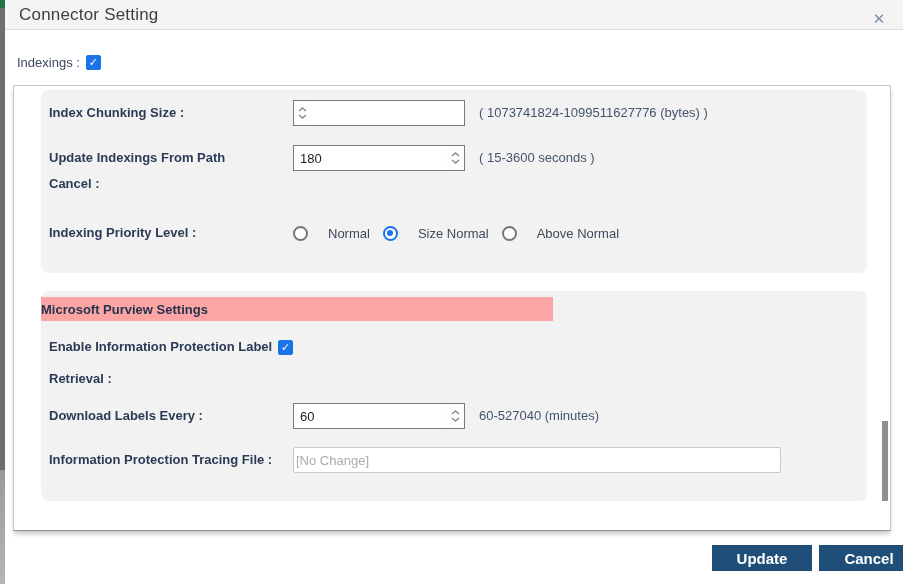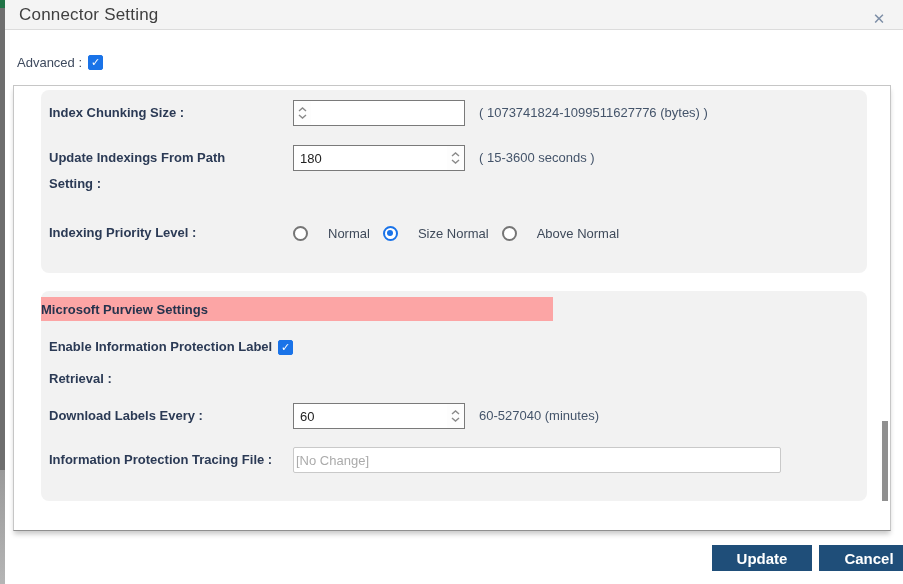--- a/index.html
+++ b/index.html
@@ -130,21 +130,21 @@
 
 <div class="dialog">
   <div class="page-edge"></div>
 
   <div class="hdr">
     <span class="hdr-title">Connector Setting</span>
     <span class="close-x">✕</span>
   </div>
 
   <div class="adv-row">
-    <span>Advanced :</span>
+    <span>Indexings :</span>
     <span class="cbx on"></span>
   </div>
 
   <div class="scrollbox">
 
     <div class="panel panel1">
 
       <div class="row" style="margin-bottom:19px;">
         <span class="lbl">Index Chunking Size :</span>
         <span class="numwrap">
@@ -154,21 +154,21 @@
               </svg>
             <svg width="9" height="5" viewBox="0 0 9 5">
                 <polyline points="1,1 4.5,4 8,1" fill="none" stroke="#8a8a8a" stroke-width="1.4"></polyline>
               </svg>
           </span>
         </span>
         <span class="hint">( 1073741824-1099511627776 (bytes) )</span>
       </div>
 
       <div class="row" style="margin-bottom:23px; min-height:52px;">
-        <span class="lbl"><span>Update Indexings From Path</span><br><span>Setting :</span></span>
+        <span class="lbl"><span>Update Indexings From Path</span><br><span>Cancel :</span></span>
         <span class="numwrap">
           <input type="text" value="180" style="">
           <span class="spin">
             <svg width="9" height="5" viewBox="0 0 9 5">
                 <polyline points="1,4 4.5,1 8,4" fill="none" stroke="#8a8a8a" stroke-width="1.4"></polyline>
               </svg>
             <svg width="9" height="5" viewBox="0 0 9 5">
                 <polyline points="1,1 4.5,4 8,1" fill="none" stroke="#8a8a8a" stroke-width="1.4"></polyline>
               </svg>
           </span>

